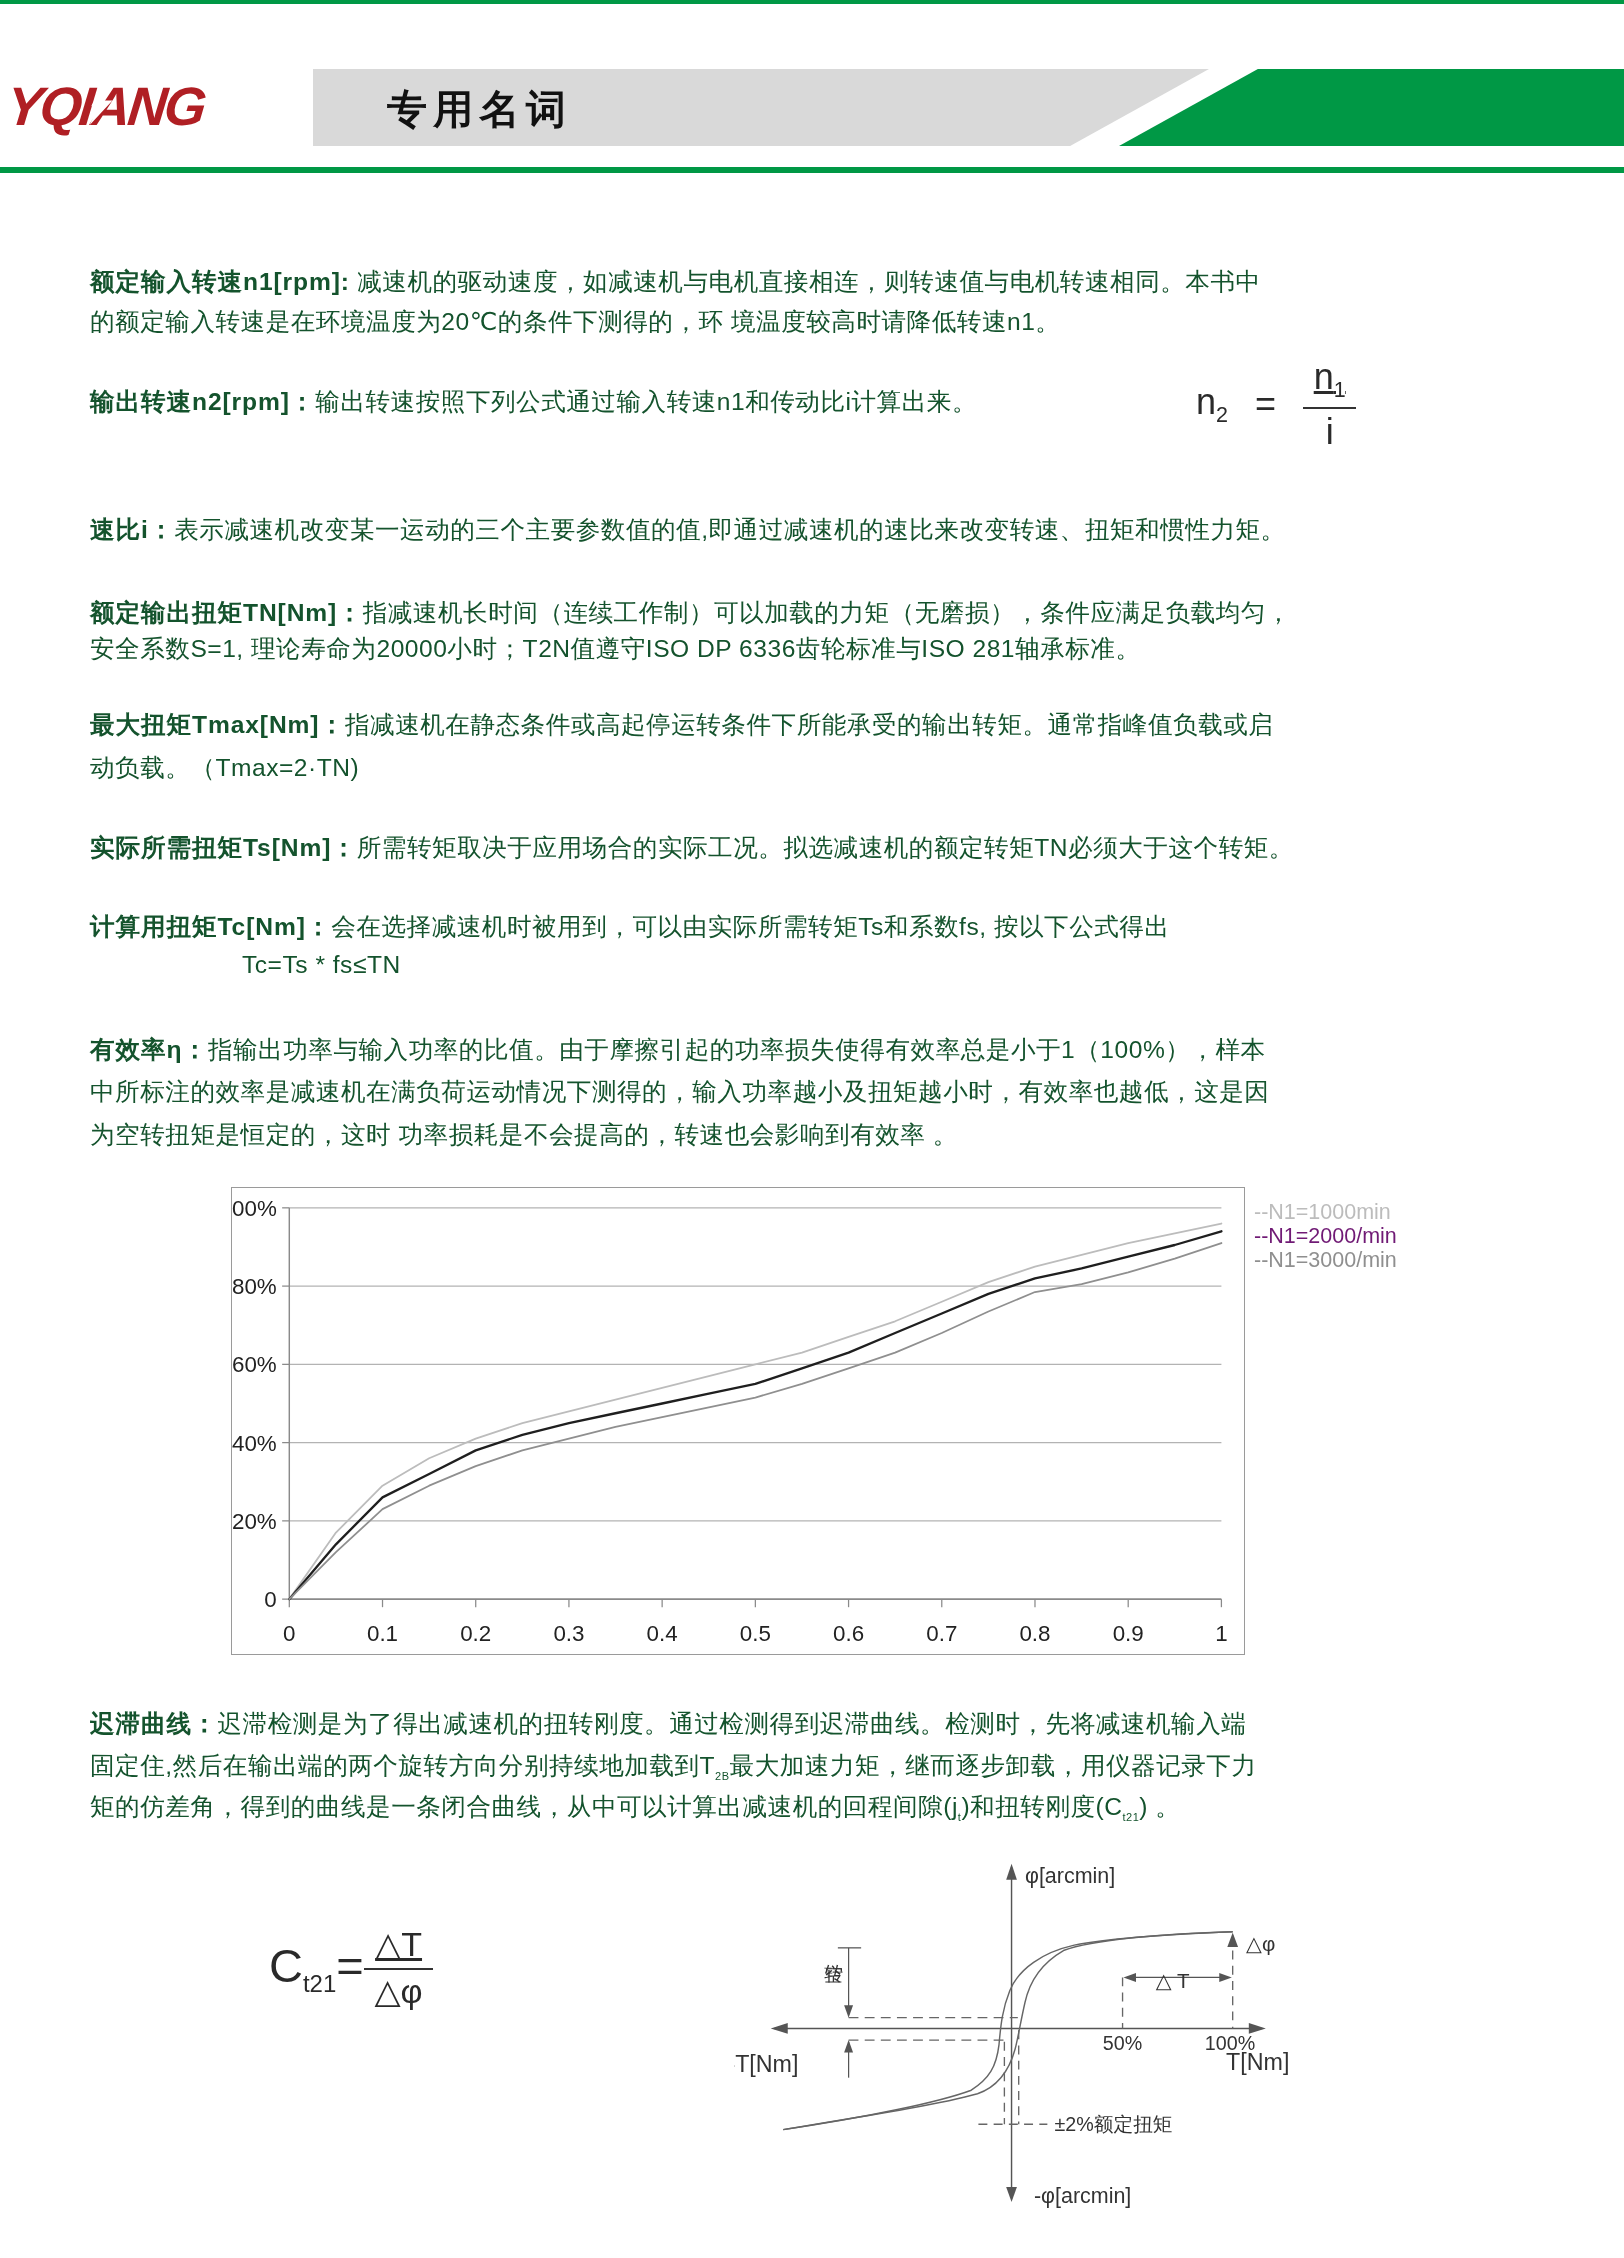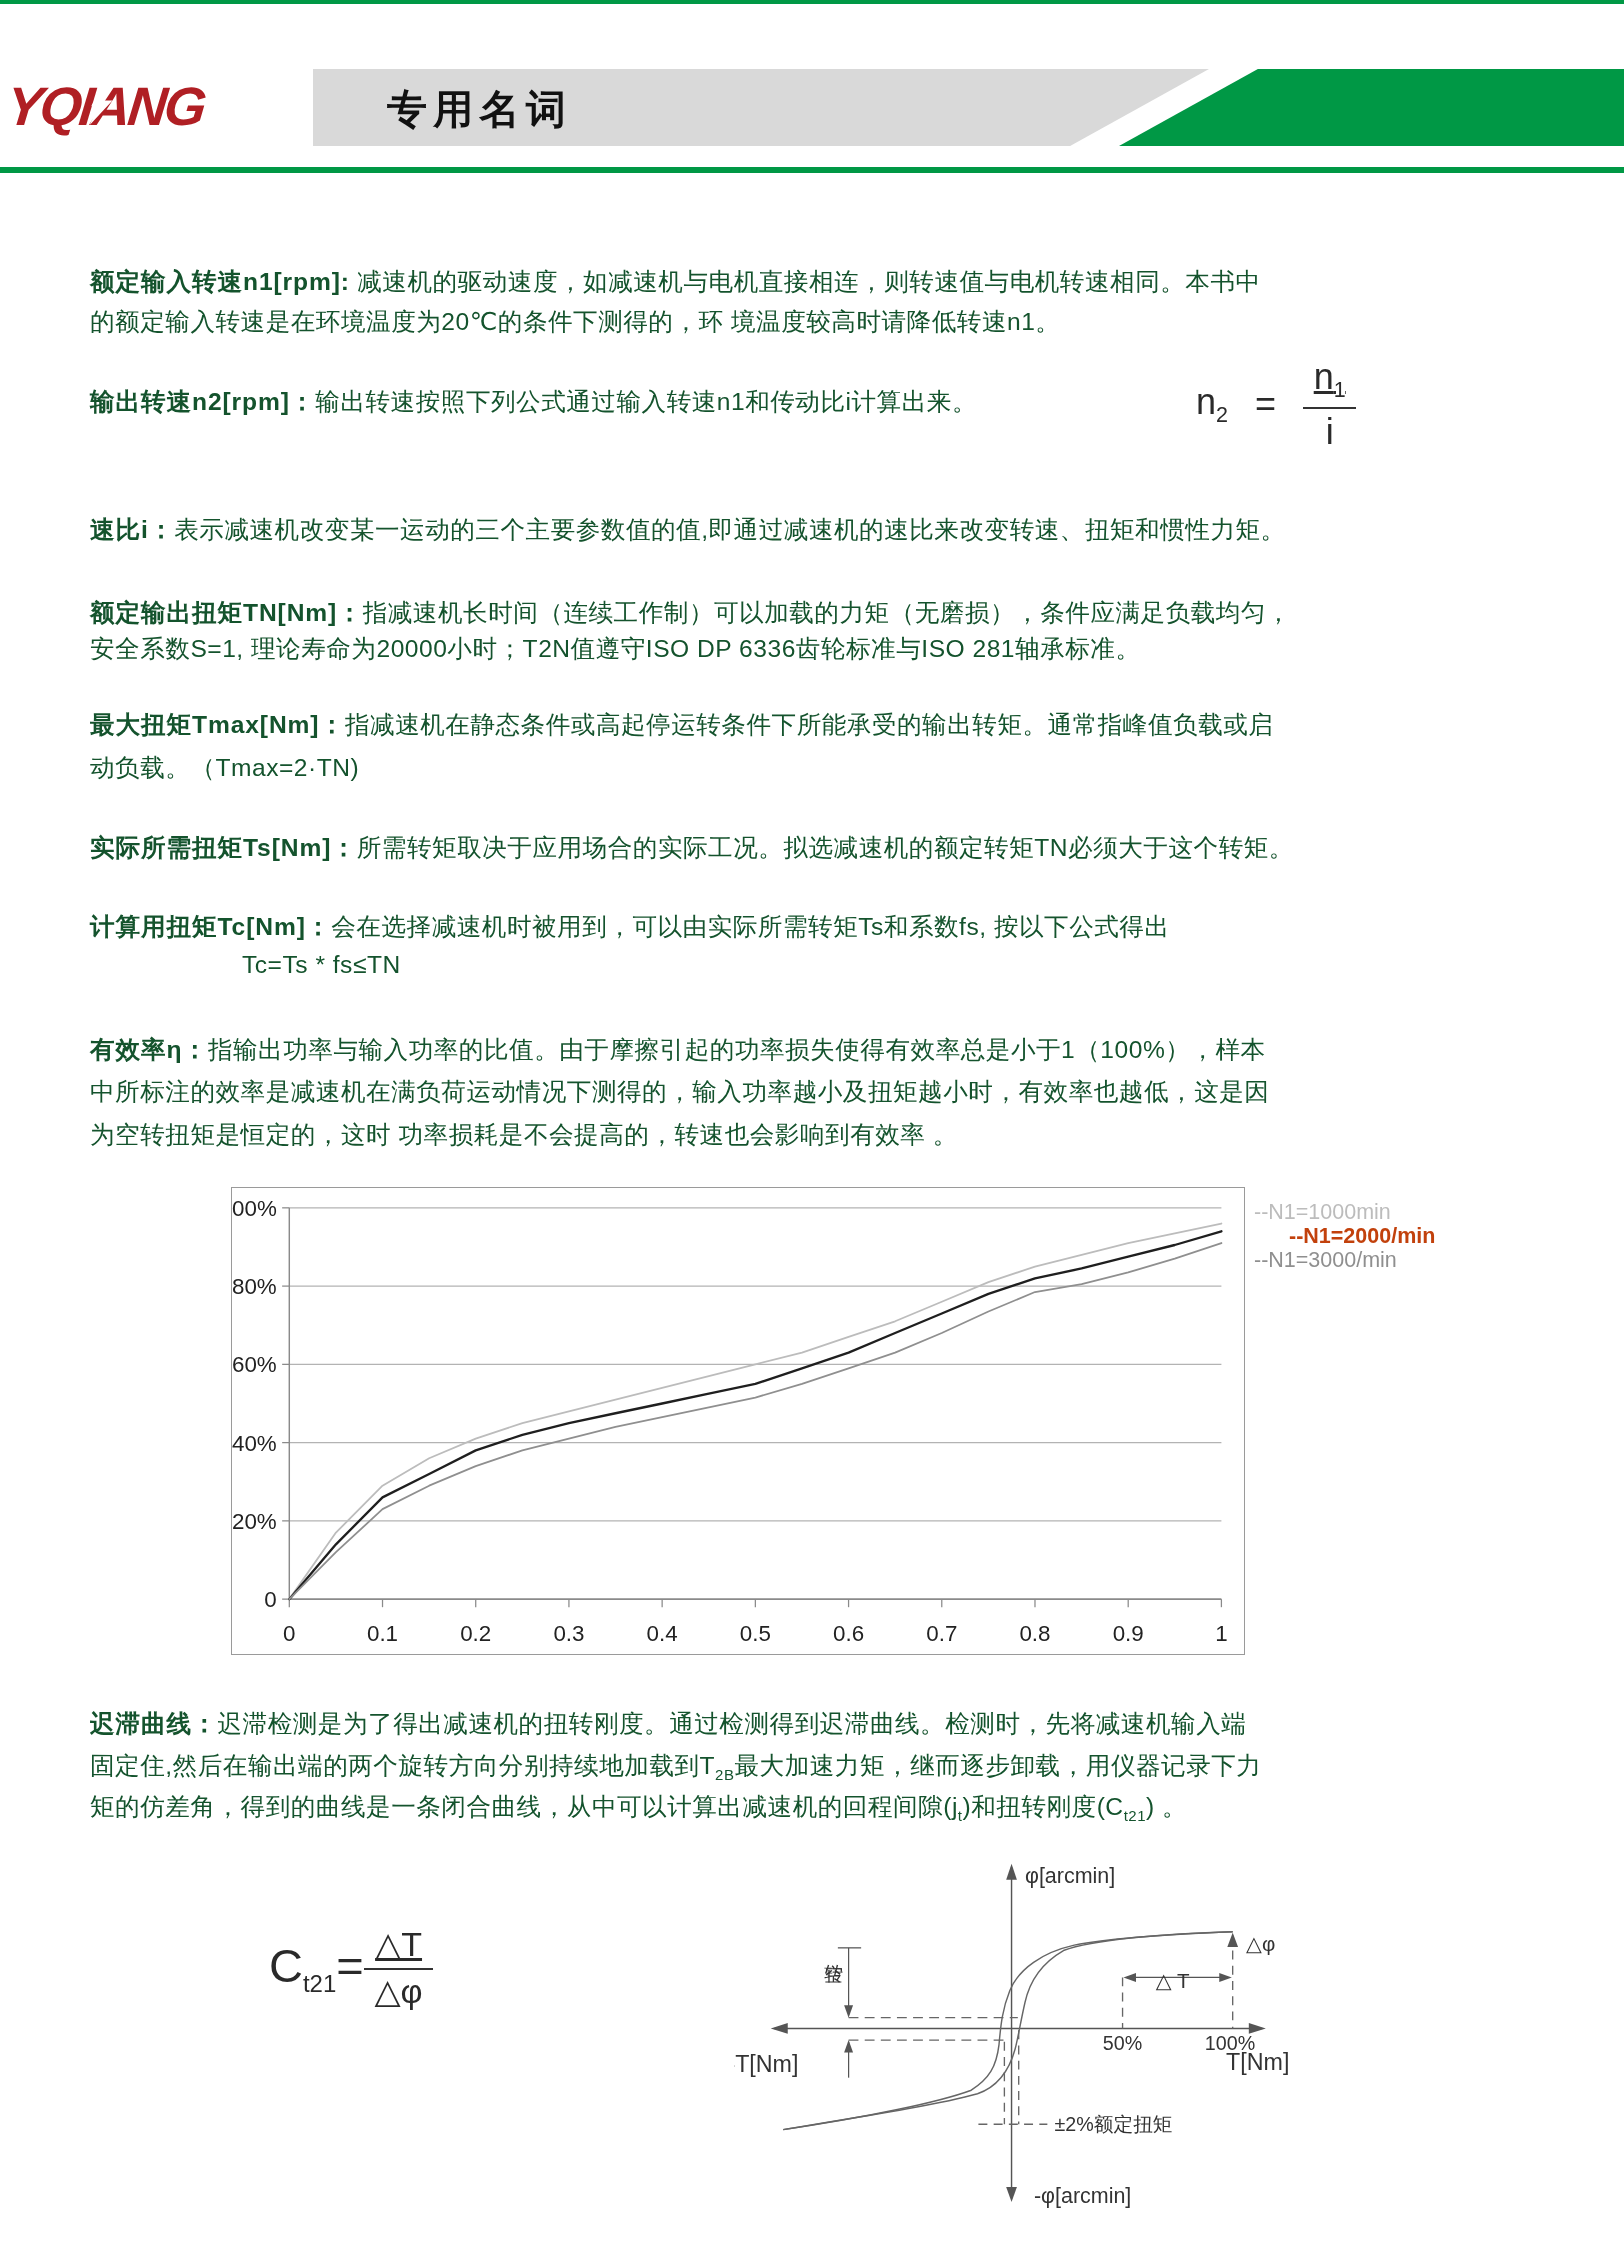--- a/index.html
+++ b/index.html
@@ -24,21 +24,21 @@
     letter-spacing:6.3px;white-space:nowrap;
   }
   .green-flag{
     position:absolute;left:1119px;top:69px;width:505px;height:77px;background:#009845;
     clip-path:polygon(27.5% 0,100% 0,100% 100%,0 100%);
   }
   .green-underline{position:absolute;left:0;top:167px;width:1625px;height:6.3px;background:#009845;}
 
   .line{position:absolute;left:90px;white-space:nowrap;font-size:24.6px;color:#14532d;letter-spacing:0.5px;}
   .term{font-weight:bold;letter-spacing:0.9px;}
-  .line sub{font-size:15px;}
+  .line sub{font-size:11px;}
 
   .formula-n2{
     position:absolute;left:1196px;top:356px;display:flex;align-items:center;gap:27px;
     font-size:36px;color:#2a2a2a;
   }
   .formula-n2 sub{font-size:21.5px;}
   .frac{display:inline-block;text-align:center;vertical-align:middle;}
   .frac .num{display:block;padding:0 10.7px 3.6px 10.7px;text-decoration:underline;}
   .frac .den{display:block;padding:1.8px 10.7px 0 10.7px;}
   .frac .mid{display:block;border-top:2.7px solid #333;height:0;line-height:0;}
@@ -176,21 +176,21 @@
       <text x="1000.9" y="506" text-anchor="middle" font-size="25" fill="#222">0.9</text>
       <line x1="1105" y1="459" x2="1105" y2="468" stroke="#8a8a8a" stroke-width="1.4"></line>
       <text x="1105" y="506" text-anchor="middle" font-size="25" fill="#222">1</text>
       <polyline points="64.0,459.0 116.1,384.7 168.1,332.3 220.2,301.7 272.2,279.8 324.3,262.4 376.3,249.2 428.3,236.1 480.4,223.0 532.5,209.9 584.5,196.8 636.6,183.7 688.6,166.2 740.6,148.7 792.7,126.9 844.8,105.0 896.8,87.6 948.9,74.4 1000.9,61.3 1052.9,50.4 1105.0,39.5" fill="none" stroke="#bcbcbc" stroke-width="2" stroke-linejoin="round" stroke-linecap="round"></polyline>
       <polyline points="64.0,459.0 116.1,397.8 168.1,345.4 220.2,319.2 272.2,292.9 324.3,275.5 376.3,262.4 428.3,251.4 480.4,240.5 532.5,229.6 584.5,218.6 636.6,201.2 688.6,183.7 740.6,161.8 792.7,140.0 844.8,118.1 896.8,100.7 948.9,89.7 1000.9,76.6 1052.9,63.5 1105.0,48.2" fill="none" stroke="#1f1f1f" stroke-width="2.6" stroke-linejoin="round" stroke-linecap="round"></polyline>
       <polyline points="64.0,459.0 116.1,406.6 168.1,358.5 220.2,332.3 272.2,310.4 324.3,292.9 376.3,279.8 428.3,266.7 480.4,255.8 532.5,244.9 584.5,233.9 636.6,218.6 688.6,201.2 740.6,183.7 792.7,161.8 844.8,137.8 896.8,116.0 948.9,107.2 1000.9,94.1 1052.9,78.8 1105.0,61.3" fill="none" stroke="#8f8f8f" stroke-width="2" stroke-linejoin="round" stroke-linecap="round"></polyline>
     </svg>
 </div>
 <div class="chart-legend" id="chart-legend">
     <div style="color: rgb(188, 188, 188);">--N1=1000min</div>
-    <div style="color: #c2410c; font-weight: bold; margin-left: 35px;">--N1=2000/min</div>
+    <div style="color: #701a75; font-weight: normal;">--N1=2000/min</div>
     <div style="color: rgb(143, 143, 143);">--N1=3000/min</div>
   </div>
 
 <div class="line" style="top:1707px">
   <span class="term">迟滞曲线：</span><span>迟滞检测是为了得出减速机的扭转刚度。通过检测得到迟滞曲线。检测时，先将减速机输入端</span>
 </div>
 <div class="line" style="top:1749px">
   <span>固定住,然后在输出端的两个旋转方向分别持续地加载到T</span><sub>2B</sub><span>最大加速力矩，继而逐步卸载，用仪器记录下力</span>
 </div>
 <div class="line" style="top:1790px">

